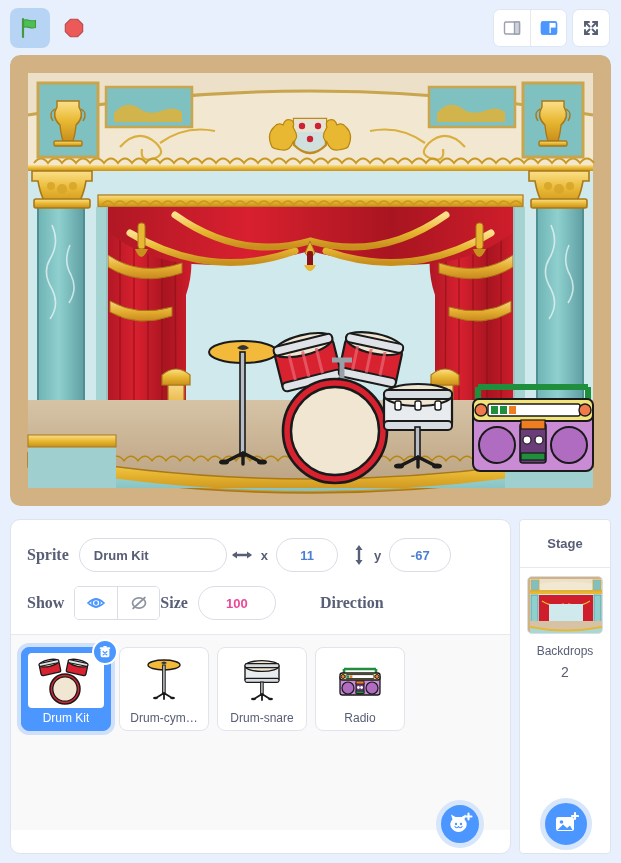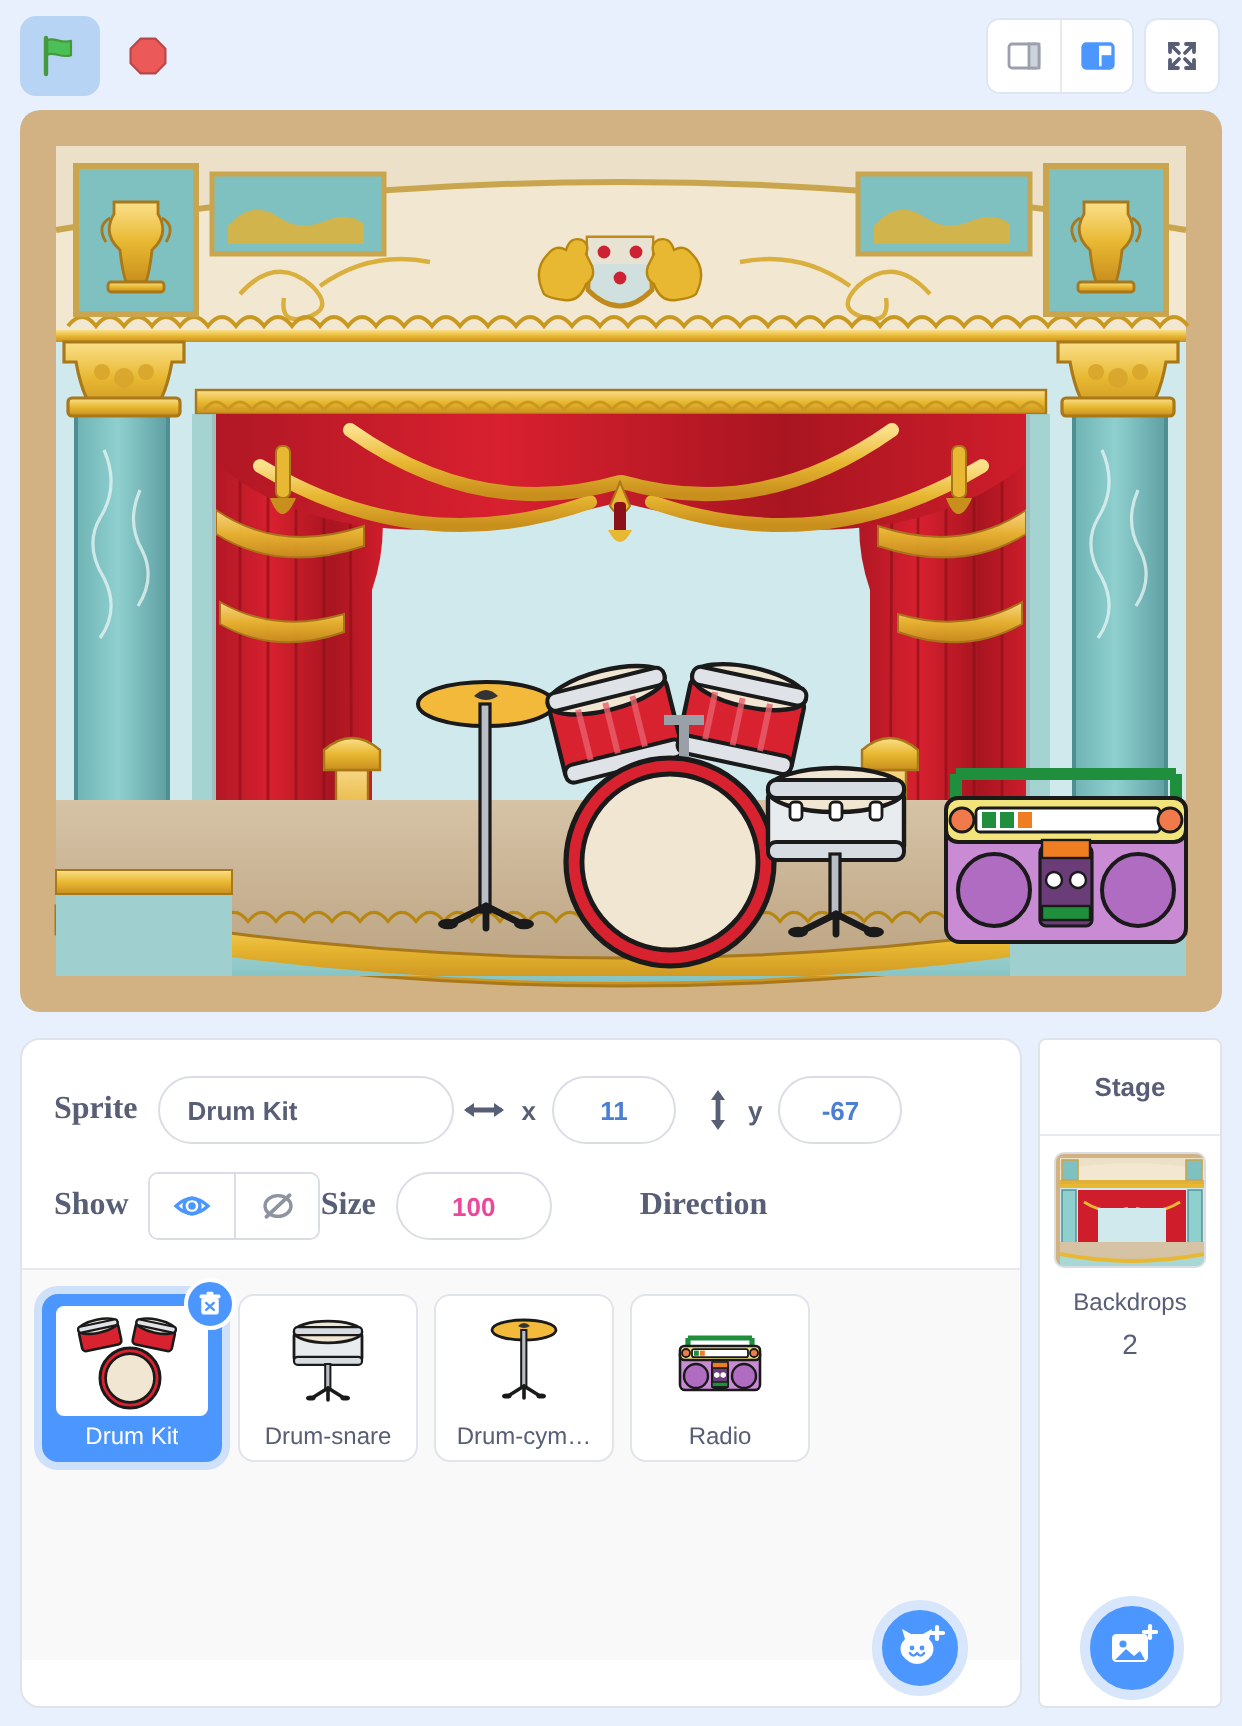--- a/index.html
+++ b/index.html
@@ -593,45 +593,45 @@
           <circle cx="33" cy="33" r="15" fill="#d8222f" stroke="#1a1a1a" stroke-width="1.5"></circle>
           <circle cx="33" cy="33" r="12.2" fill="#f0e6d2" stroke="#1a1a1a" stroke-width="1.3"></circle>
         </svg>
       </div>
       <span class="sp-name">Drum Kit</span>
     </div>
 
     <div class="sp-item">
       <div class="sp-thumb">
         <svg width="60" height="50" viewBox="0 0 60 50">
+          <ellipse cx="30" cy="9" rx="16" ry="5" fill="#f2b93a" stroke="#1a1a1a" stroke-width="1.4"></ellipse>
+          <path d="M27 7 q3 -3 6 0 q-3 2 -6 0z" fill="#333"></path>
+          <rect x="28.6" y="9" width="2.6" height="29" fill="#b9bec6" stroke="#1a1a1a" stroke-width="1"></rect>
+          <path d="M30 37 L22 42 M30 37 L38 42 M30 37 L30 43" stroke="#1a1a1a" stroke-width="1.8" fill="none" stroke-linecap="round"></path>
+          <ellipse cx="21.4" cy="42" rx="2.4" ry="1.3" fill="#1a1a1a"></ellipse>
+          <ellipse cx="38.6" cy="42" rx="2.4" ry="1.3" fill="#1a1a1a"></ellipse>
+        </svg>
+      </div>
+      <span class="sp-name">Drum-cym…</span>
+    </div>
+
+    <div class="sp-item">
+      <div class="sp-thumb">
+        <svg width="60" height="50" viewBox="0 0 60 50">
           <rect x="13" y="10" width="34" height="15" rx="2" fill="#e8ecef" stroke="#1a1a1a" stroke-width="1.4"></rect>
           <ellipse cx="30" cy="10" rx="17" ry="5.4" fill="#f0e6d2" stroke="#1a1a1a" stroke-width="1.4"></ellipse>
           <rect x="13" y="7.6" width="34" height="4" rx="1.8" fill="#d7dce2" stroke="#1a1a1a" stroke-width="1.1"></rect>
           <rect x="13" y="22.4" width="34" height="4" rx="1.8" fill="#d7dce2" stroke="#1a1a1a" stroke-width="1.1"></rect>
           <rect x="28.6" y="26" width="2.6" height="13" fill="#b9bec6" stroke="#1a1a1a" stroke-width="1"></rect>
           <path d="M30 38 L22 43 M30 38 L38 43 M30 38 L30 44" stroke="#1a1a1a" stroke-width="1.8" fill="none" stroke-linecap="round"></path>
           <ellipse cx="21.4" cy="43" rx="2.4" ry="1.3" fill="#1a1a1a"></ellipse>
           <ellipse cx="38.6" cy="43" rx="2.4" ry="1.3" fill="#1a1a1a"></ellipse>
         </svg>
       </div>
       <span class="sp-name">Drum-snare</span>
-    </div>
-
-    <div class="sp-item">
-      <div class="sp-thumb">
-        <svg width="60" height="50" viewBox="0 0 60 50">
-          <ellipse cx="30" cy="9" rx="16" ry="5" fill="#f2b93a" stroke="#1a1a1a" stroke-width="1.4"></ellipse>
-          <path d="M27 7 q3 -3 6 0 q-3 2 -6 0z" fill="#333"></path>
-          <rect x="28.6" y="9" width="2.6" height="29" fill="#b9bec6" stroke="#1a1a1a" stroke-width="1"></rect>
-          <path d="M30 37 L22 42 M30 37 L38 42 M30 37 L30 43" stroke="#1a1a1a" stroke-width="1.8" fill="none" stroke-linecap="round"></path>
-          <ellipse cx="21.4" cy="42" rx="2.4" ry="1.3" fill="#1a1a1a"></ellipse>
-          <ellipse cx="38.6" cy="42" rx="2.4" ry="1.3" fill="#1a1a1a"></ellipse>
-        </svg>
-      </div>
-      <span class="sp-name">Drum-cym…</span>
     </div>
 
     <div class="sp-item">
       <div class="sp-thumb">
         <svg width="60" height="44" viewBox="0 0 60 44">
           <path d="M14 10 L14 16 M14 10 L46 10 M46 10 L46 16" stroke="#1f8f3e" stroke-width="2.6" fill="none" stroke-linejoin="round"></path>
           <rect x="10" y="16" width="40" height="20" rx="2.6" fill="#c98cd4" stroke="#1a1a1a" stroke-width="1.3"></rect>
           <rect x="10" y="14" width="40" height="7" rx="2.2" fill="#f2e37a" stroke="#1a1a1a" stroke-width="1.3"></rect>
           <rect x="16" y="15.6" width="28" height="4" rx="1" fill="#fff" stroke="#1a1a1a" stroke-width=".9"></rect>
           <rect x="17" y="16.3" width="2.4" height="2.6" fill="#1f8f3e"></rect>

